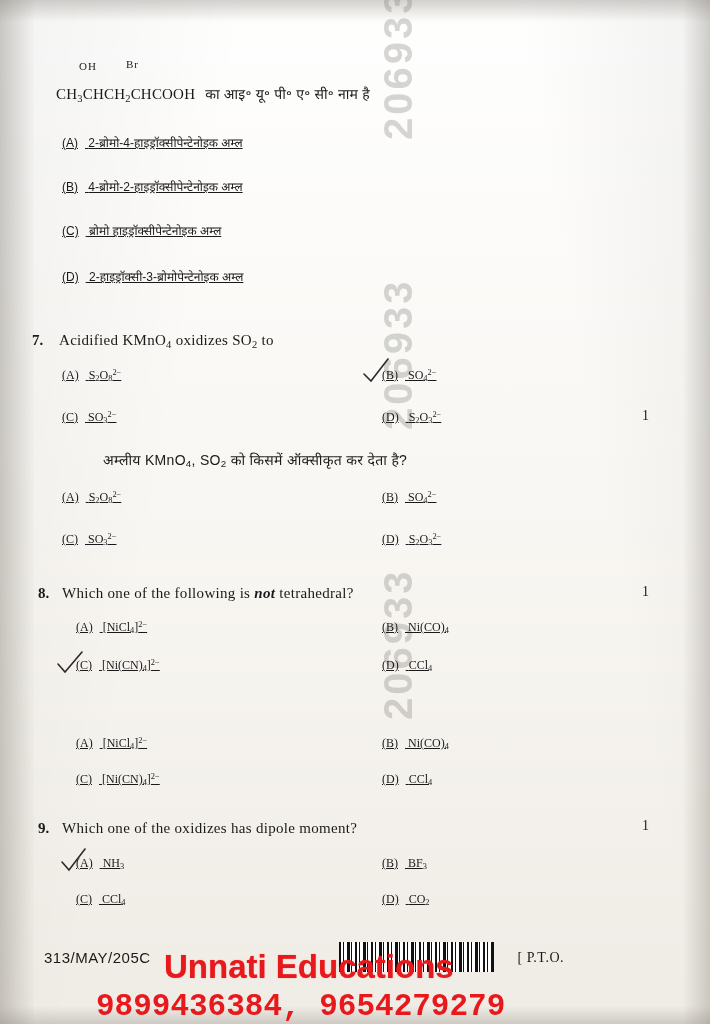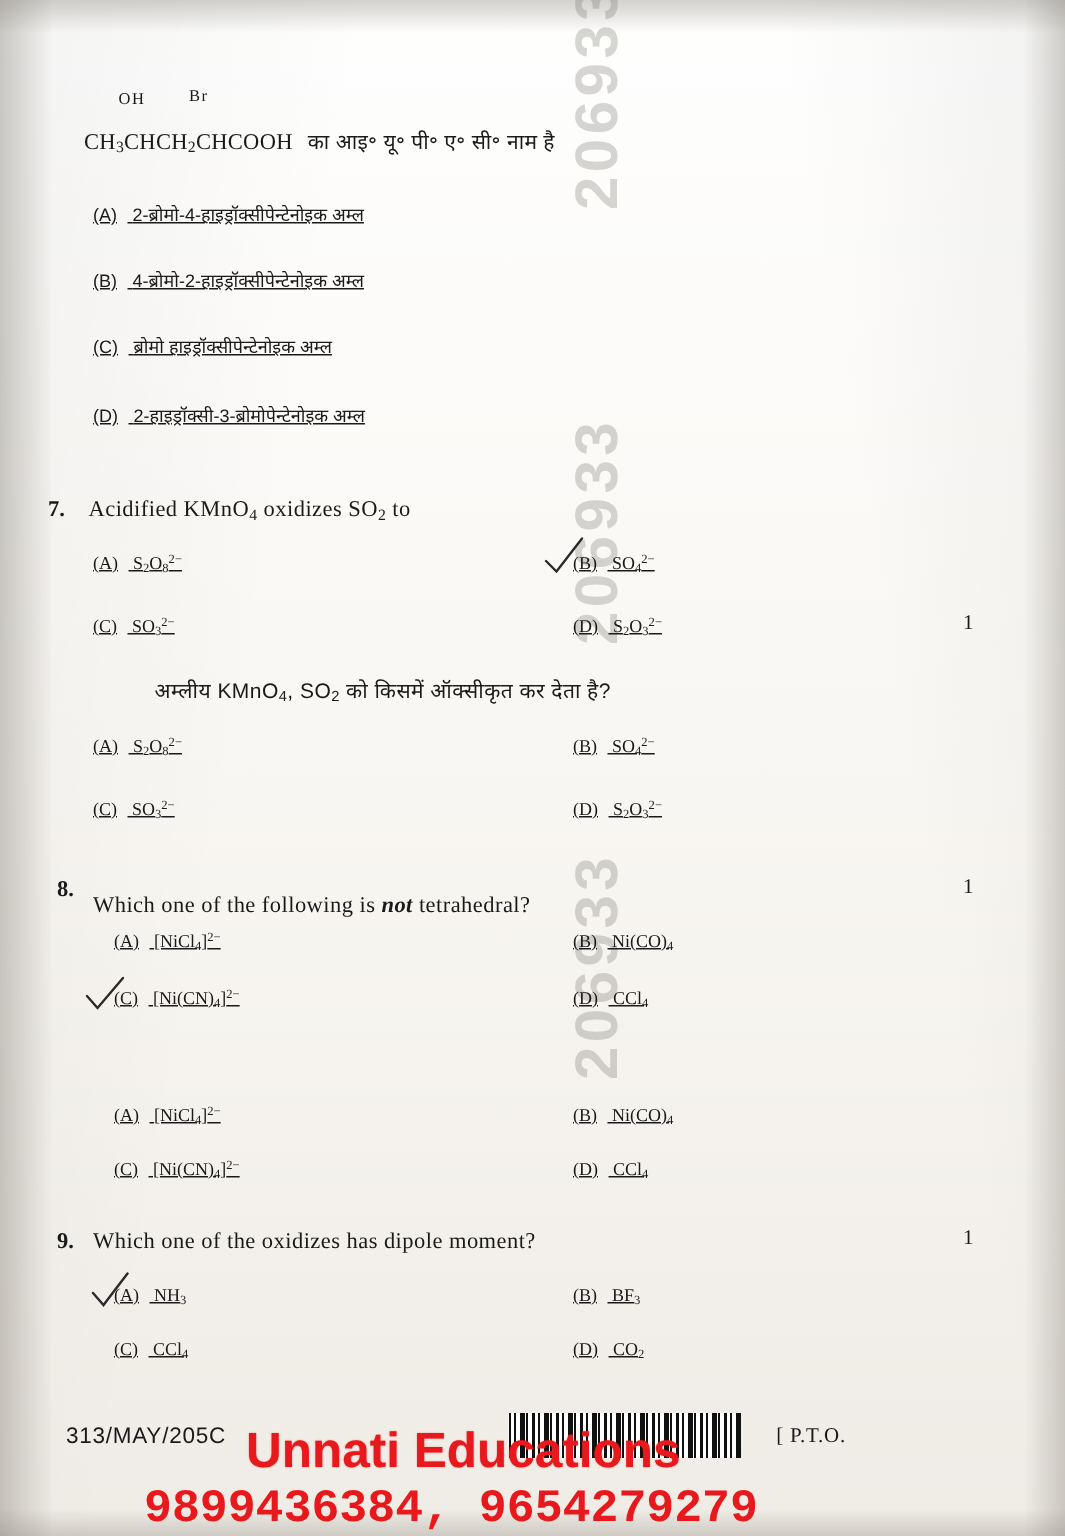--- a/index.html
+++ b/index.html
@@ -264,21 +264,21 @@
     <div class="opt" style="left:58px; top:532px;">
       <span class="lab">(C)</span>
       <span>SO<sub>3</sub><sup>2−</sup></span>
     </div>
     <div class="opt" style="left:378px; top:532px;">
       <span class="lab">(D)</span>
       <span>S<sub>2</sub>O<sub>3</sub><sup>2−</sup></span>
     </div>
 
     <div class="q-num" style="left:34px; top:585px;">8.</div>
-    <div class="q-text" style="left:58px; top:585px;margin-top:11px;">
+    <div class="q-text" style="left:58px; top:585px;">
       <span>Which one of the following is </span><span class="bold-italic">not</span><span> tetrahedral?</span>
     </div>
     <div class="mark" style="left:638px; top:584px;">1</div>
 
     <div class="opt" style="left:72px; top:620px;">
       <span class="lab">(A)</span>
       <span>[NiCl<sub>4</sub>]<sup>2−</sup></span>
     </div>
     <div class="opt" style="left:378px; top:620px;">
       <span class="lab">(B)</span>

